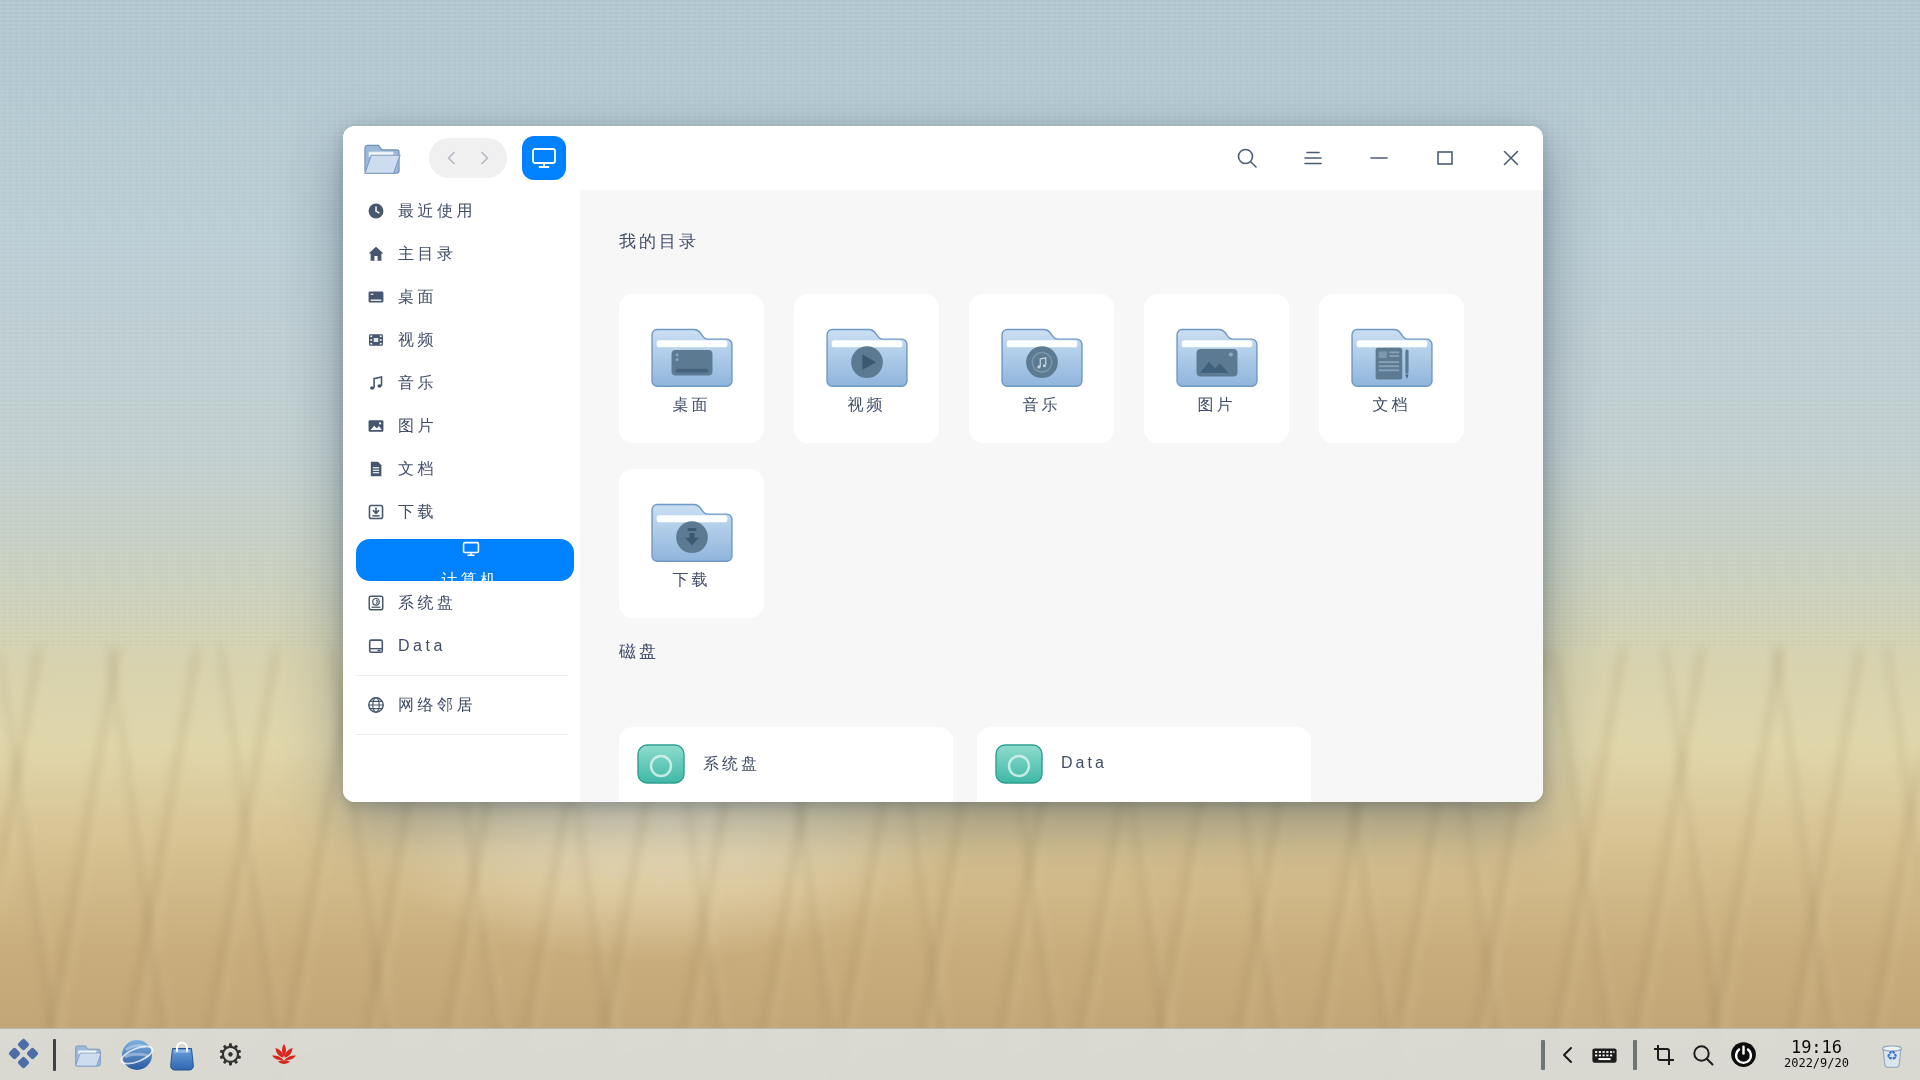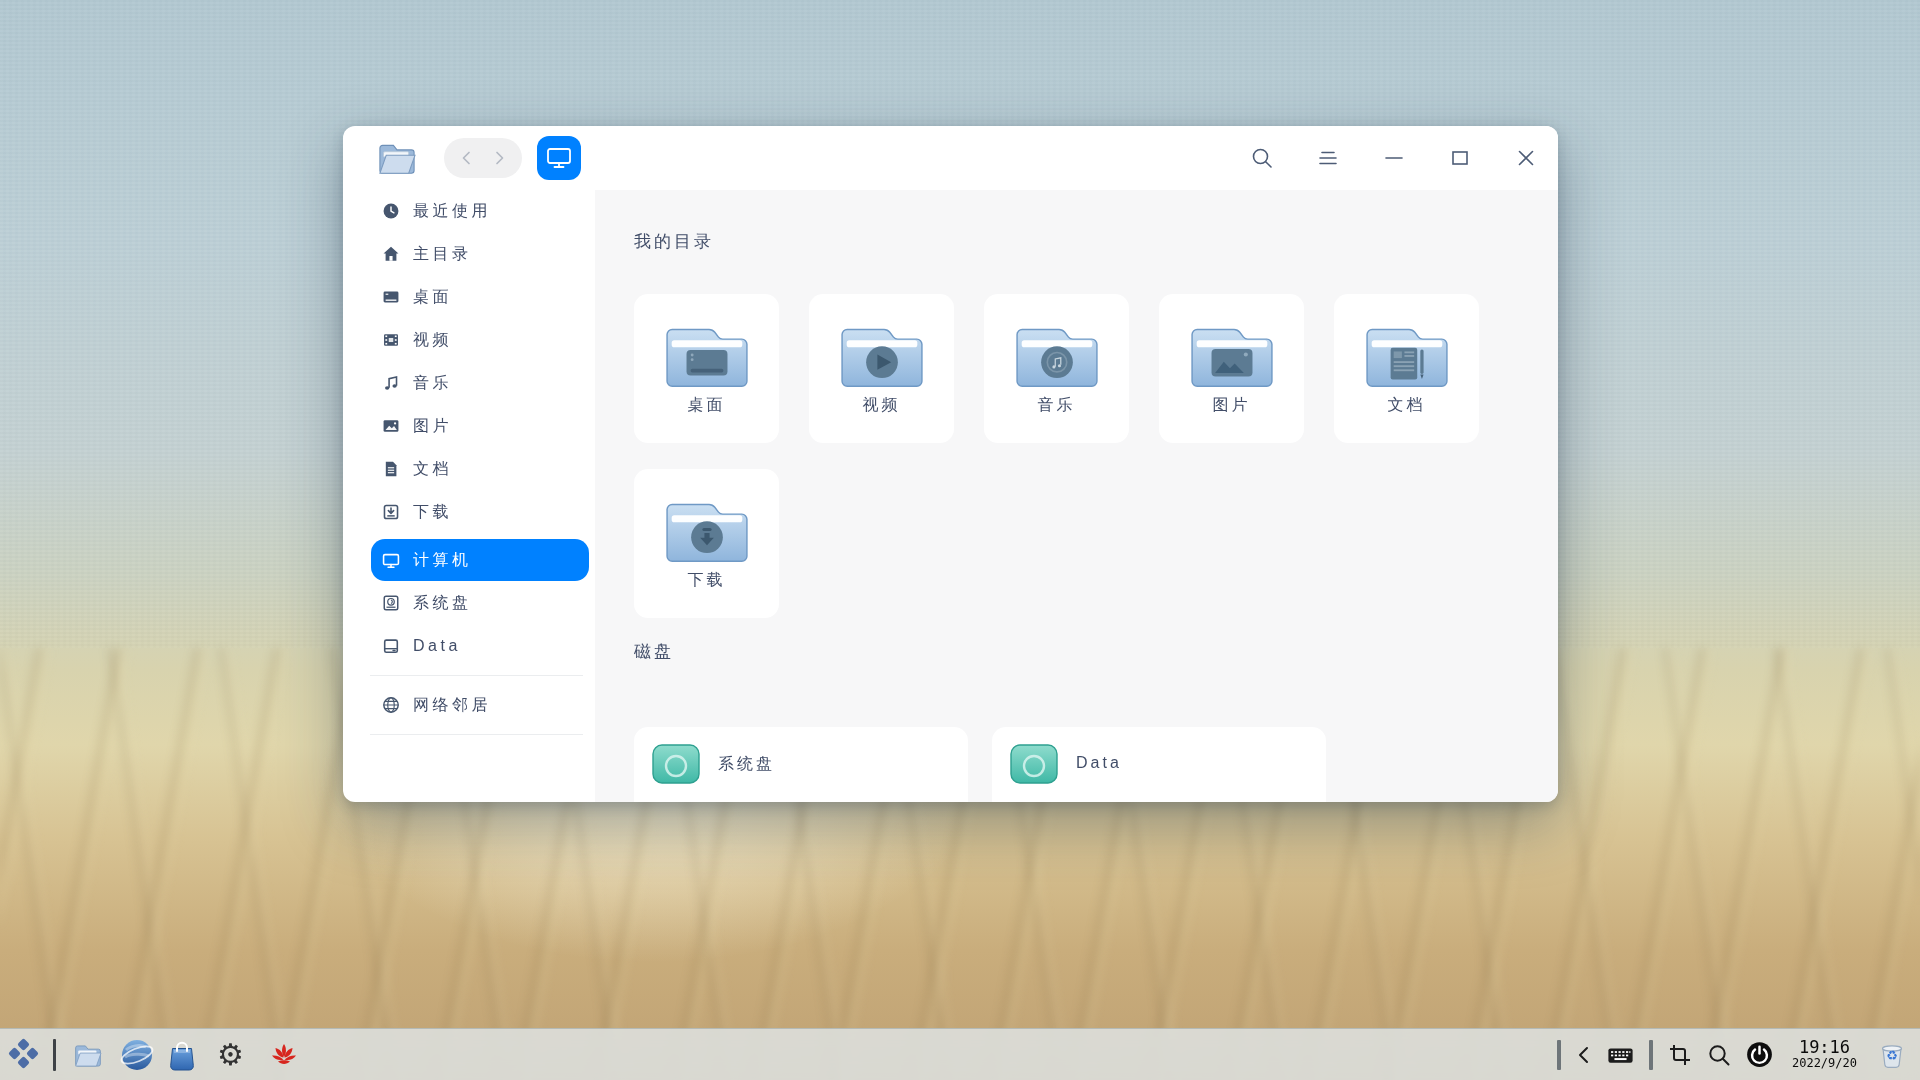--- a/index.html
+++ b/index.html
@@ -18,40 +18,40 @@
         rgba(245,233,190,.14) 64px 67px, rgba(100,78,42,0) 70px 110px);
     filter:blur(5px);}
   .sky-texture{position:absolute;left:0;right:0;top:0;height:60%;opacity:.5;
     background:
       repeating-linear-gradient(0deg, rgba(255,255,255,.05) 0 2px, rgba(90,110,120,.04) 2px 4px),
       repeating-linear-gradient(90deg, rgba(255,255,255,.04) 0 3px, rgba(90,110,120,.03) 3px 6px);}
 
   
   .window{position:absolute;left:343px;top:126px;width:1200px;height:676px;
     border-radius:12px;background:#fff;overflow:hidden;
-    box-shadow:0 22px 60px rgba(30,50,70,.38),0 4px 14px rgba(30,50,70,.22);padding-left:15px;}
+    box-shadow:0 22px 60px rgba(30,50,70,.38),0 4px 14px rgba(30,50,70,.22);}
   .titlebar{height:64px;display:flex;align-items:center;background:#fff;position:relative;}
   .app-logo{width:42px;height:36px;margin-left:18px;}
   .navpill{width:78px;height:40px;margin-left:26px;border-radius:20px;background:#f0f0f1;
     display:flex;align-items:center;justify-content:space-evenly;}
   .navpill svg{width:16px;height:16px;}
   .addr-btn{width:44px;height:44px;margin-left:15px;border-radius:12px;background:#0081ff;
     display:flex;align-items:center;justify-content:center;border:none;}
   .tb-right{position:absolute;right:18px;top:0;height:64px;display:flex;align-items:center;gap:38px;}
   .tb-btn{width:28px;height:28px;display:flex;align-items:center;justify-content:center;background:none;border:none;padding:0;}
 
   .win-body{display:flex;height:612px;}
   
   .sidebar{width:237px;background:#fff;box-sizing:border-box;padding-top:0;}
   .sb-item{height:42px;display:flex;align-items:center;gap:13px;margin:0 6px 1px 13px;
     padding-left:11px;border-radius:14px;color:#46566e;}
   .sb-item .sbl{font-size:16px;letter-spacing:3.5px;color:#414d68;}
   .sb-item.sel{background:#0081ff;color:#fff;}
   .sb-item.sel .sbl{color:#fff;}
-  .sb-item.push{margin-top:6px;}
+  .sb-item.push{margin-top:6px;flex-direction:column;}
   .sb-sep{height:1px;background:#ebedef;margin:8px 12px;}
   .sbi{width:18px;height:18px;display:inline-flex;}
 
   
   .main{flex:1;background:#f7f7f8;position:relative;overflow:hidden;}
   .sec{position:absolute;font-size:17px;letter-spacing:3px;color:#414d68;}
   .sec.mydir{left:39px;top:40px;}
   .sec.disks{left:39px;top:450px;}
   .fgrid{position:absolute;left:39px;top:104px;display:grid;
     grid-template-columns:repeat(5,145px);grid-auto-rows:149px;gap:26px 30px;}
@@ -77,21 +77,21 @@
   .tray-sep{width:4px;height:30px;background:#6e7579;border-radius:1px;}
   .launcher{width:37px;height:37px;border-radius:50%;position:relative;border:1px solid #c3cfdd;
     background:radial-gradient(circle at 50% 35%,#f4f8fc,#dde7f2);}
   .diamond{position:absolute;width:9px;height:9px;border-radius:2px;background:#4d6da6;transform:rotate(45deg);}
   .dock-sq{width:43px;height:43px;border-radius:10px;display:flex;align-items:center;justify-content:center;border:none;}
   .fm-active{background:rgba(25,25,27,.85);}
   .gear-sq{background:linear-gradient(#a9a9a9,#787878);}
   .lotus-sq{background:linear-gradient(#c4c4c4,#a3a3a3);}
   .gear-glyph{font-size:30px;line-height:1;color:#333;text-shadow:0 1px 0 rgba(255,255,255,.3);}
   .clockblk{display:flex;flex-direction:column;align-items:center;line-height:1.12;
-    font-family:"DejaVu Sans Mono",monospace;color:#0b0b0b;margin:0 4px;}
+    font-family:"DejaVu Sans Mono",monospace;color:#0b0b0b;margin:0 12px;}
   .clockblk .t{font-size:17px;}
   .clockblk .d{font-size:12px;}
   .trash-tray{position:relative;width:32px;height:32px;}
   .recycle-glyph{position:absolute;left:0;right:0;top:9px;text-align:center;font-size:13px;color:#3a77d4;}
   .plain{background:none;border:none;padding:0;display:flex;align-items:center;justify-content:center;}
 </style>
 </head>
 <body>
 
 <svg width="0" height="0" style="position:absolute">

